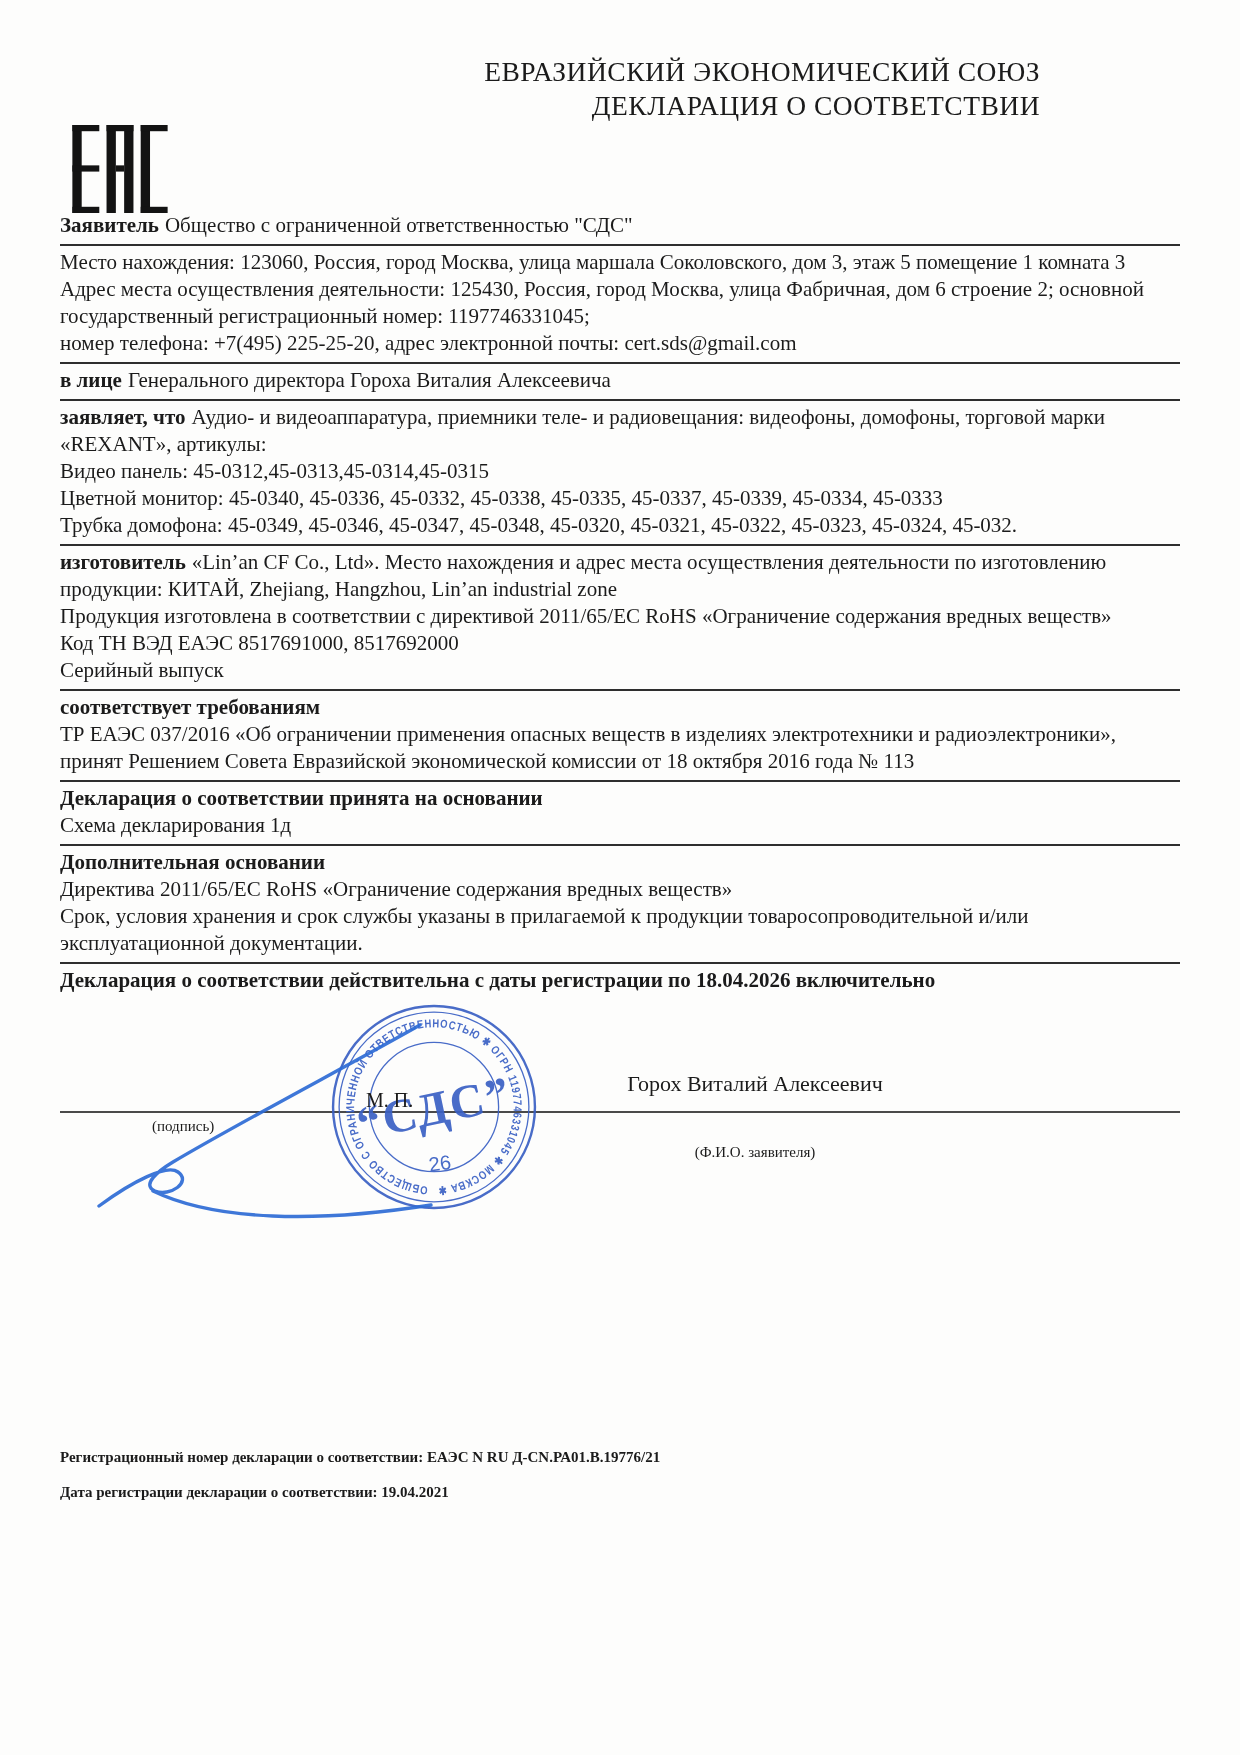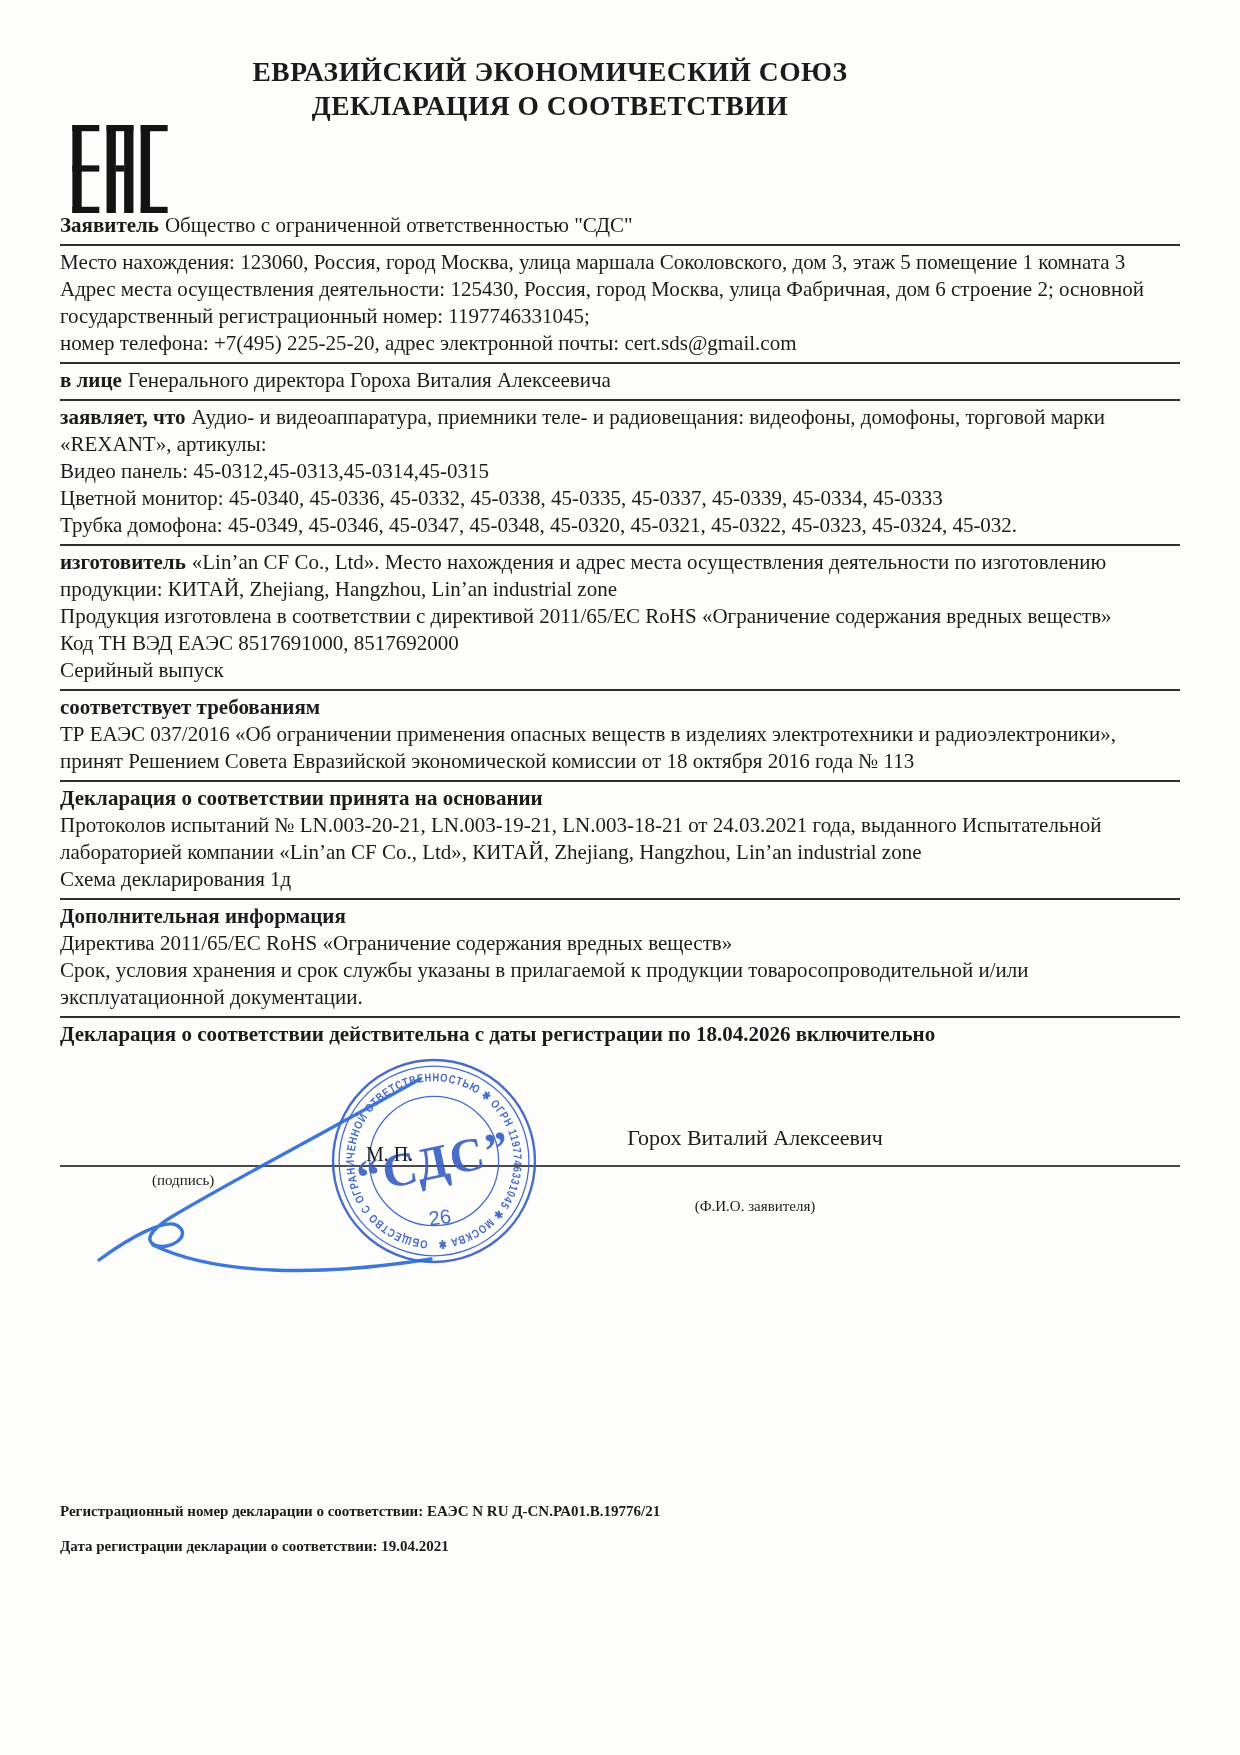--- a/index.html
+++ b/index.html
@@ -6,21 +6,21 @@
   body{
     width:1240px;height:1755px;box-sizing:border-box;
     padding:55px 60px 0;background:#fdfdfc;color:#1b1b1b;
     font-family:"Liberation Serif", serif;overflow:hidden;
   }
   .page{position:relative;width:1120px;}
   p{margin:0;font-size:21px;line-height:27px;}
   .lbl{font-weight:bold;margin-right:6px;}
   section{padding:3px 0 5px;}
   .sep{border-bottom:2px solid #2e2e2e;}
-  .doc-header{text-align:center;padding-right:140px;font-weight:bold;
+  .doc-header{text-align:right;padding-right:140px;font-weight:normal;
     font-size:27.5px;line-height:34px;letter-spacing:.5px;}
   .eac-logo{position:absolute;left:12px;top:70px;width:96px;height:88px;}
   .first-section{margin-top:86px;}
   .head-bold{font-weight:bold;}
   
   .sig-area{position:relative;height:265px;}
   .sig-line{position:absolute;left:0;right:0;top:112px;border-top:2px solid #4a4a4a;z-index:0;}
   .sig-svg{position:absolute;left:15px;top:8px;width:380px;height:232px;z-index:2;}
   .stamp{position:absolute;left:268px;top:2px;width:212px;height:212px;z-index:1;opacity:.92;}
   .mp{position:absolute;left:306px;top:90px;font-size:20px;z-index:3;text-align:center;}
@@ -85,26 +85,25 @@
     <p>Серийный выпуск</p>
   </section>
 
   <section class="sep">
     <p class="head-bold">соответствует требованиям</p>
     <p>ТР ЕАЭС 037/2016 «Об ограничении применения опасных веществ в изделиях электротехники и радиоэлектроники», принят Решением Совета Евразийской экономической комиссии от 18 октября 2016 года № 113</p>
   </section>
 
   <section class="sep">
     <p class="head-bold">Декларация о соответствии принята на основании</p>
-    <p>Протоколов испытаний № LN.003-20-21, LN.003-19-21, LN.003-18-21 от 24.03.2021 года, выданного Испытательной лабораторией компании «Lin’an CF Co., Ltd», КИТАЙ, Zhejiang, Hangzhou, Lin’an industrial zone</p>
     <p>Схема декларирования 1д</p>
   </section>
 
   <section class="sep">
-    <p class="head-bold">Дополнительная информация</p>
+    <p class="head-bold">Дополнительная основании</p>
     <p>Директива 2011/65/EC RoHS «Ограничение содержания вредных веществ»</p>
     <p>Срок, условия хранения и срок службы указаны в прилагаемой к продукции товаросопроводительной и/или эксплуатационной документации.</p>
   </section>
 
   <section>
     <p class="head-bold">Декларация о соответствии действительна с даты регистрации по 18.04.2026 включительно</p>
   </section>
 
   <div class="sig-area">
     <div class="sig-line"></div>

